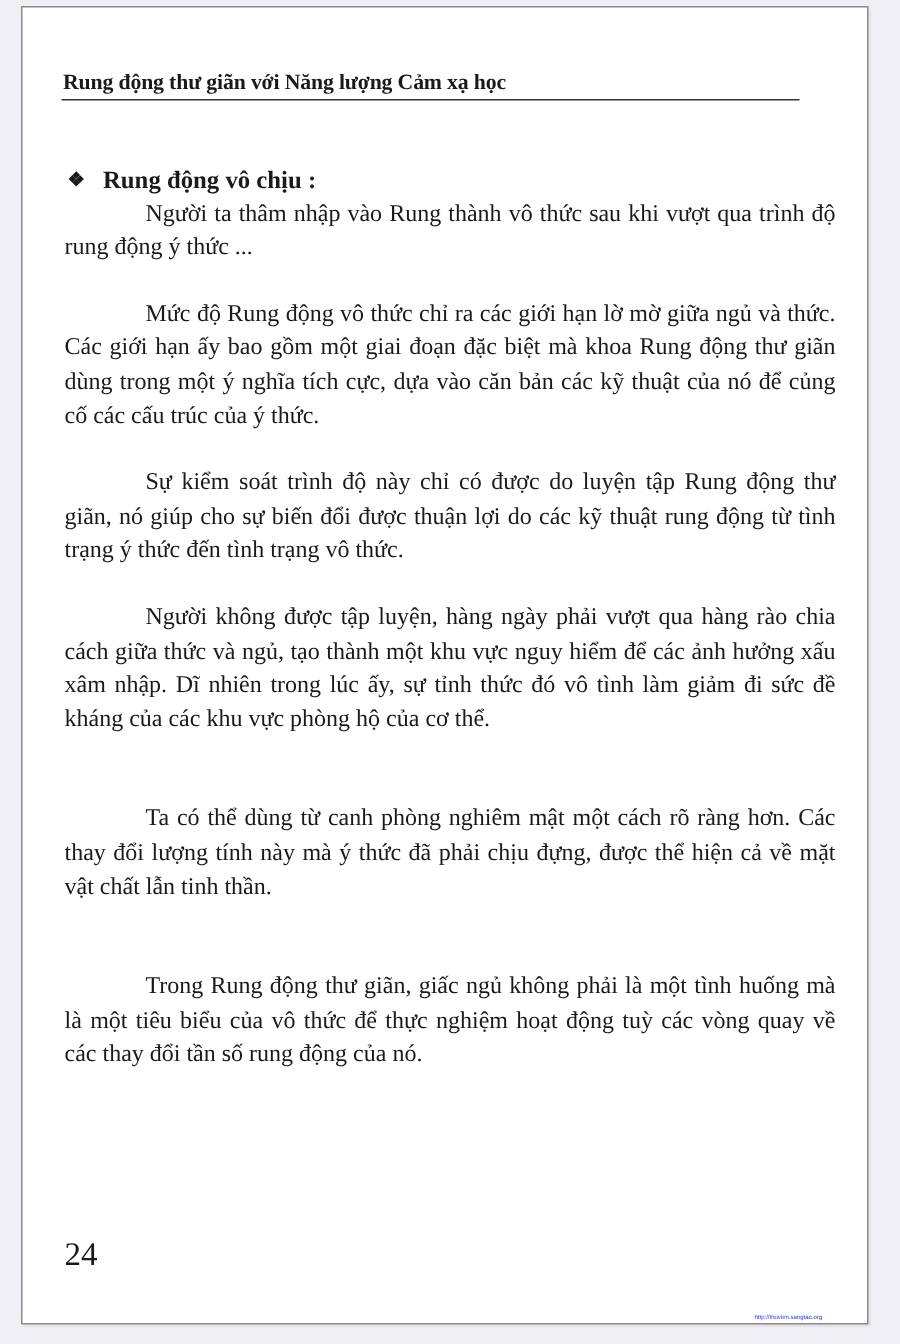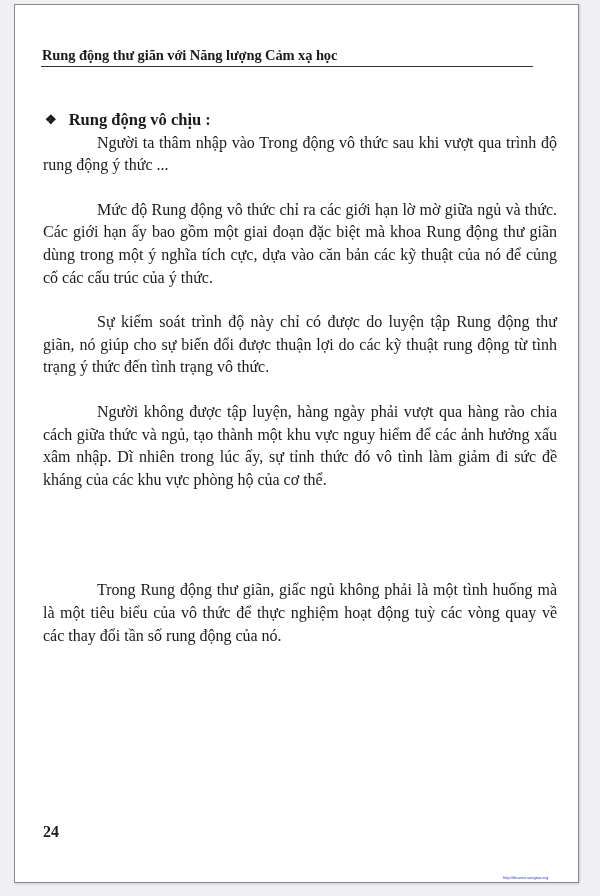--- a/index.html
+++ b/index.html
@@ -23,48 +23,49 @@
     position:absolute; left:28px; top:104px; width:514px;
     font-size:16px; line-height:22.6px; text-align:justify;
   }
   .section-heading {
     font-weight:bold; font-size:16.5px; margin:0 0 0 0; display:flex; align-items:center;
   }
   .section-heading .bullet { font-size:13px; margin-right:12px; margin-left:2px; }
   .para { margin:0; text-indent:54px; }
   .gap { height:22px; }
   .page-number {
-    position:absolute; left:28px; top:818px; font-size:16px; font-weight:bold;
+    position:absolute; left:28px; top:818px; font-size:22px; font-weight:normal;
   }
   .source-link {
     position:absolute; left:488px; top:870px; font-size:4px; color:#2233ee;
     font-family:"Liberation Sans", sans-serif; text-decoration:none;
   }
 </style>
 </head>
 <body>
 
 <div class="page">
   <div class="running-header">Rung động thư giãn với Năng lượng Cảm xạ học</div>
   <div class="header-rule"></div>
 
   <div class="content">
     <div class="section-heading">
       <span class="bullet">❖</span>
       <span>Rung động vô chịu :</span>
     </div>
-    <p class="para">Người ta thâm nhập vào Trong động vô thức sau khi vượt qua trình độ rung động ý thức ...</p>
+    <p class="para">Người ta thâm nhập vào Rung thành vô thức sau khi vượt qua trình độ rung động ý thức ...</p>
     <div class="gap"></div>
     <p class="para">Mức độ Rung động vô thức chỉ ra các giới hạn lờ mờ giữa ngủ và thức. Các giới hạn ấy bao gồm một giai đoạn đặc biệt mà khoa Rung động thư giãn dùng trong một ý nghĩa tích cực, dựa vào căn bản các kỹ thuật của nó để củng cố các cấu trúc của ý thức.</p>
     <div class="gap"></div>
     <p class="para">Sự kiểm soát trình độ này chỉ có được do luyện tập Rung động thư giãn, nó giúp cho sự biến đổi được thuận lợi do các kỹ thuật rung động từ tình trạng ý thức đến tình trạng vô thức.</p>
     <div class="gap"></div>
     <p class="para">Người không được tập luyện, hàng ngày phải vượt qua hàng rào chia cách giữa thức và ngủ, tạo thành một khu vực nguy hiểm để các ảnh hưởng xấu xâm nhập. Dĩ nhiên trong lúc ấy, sự tỉnh thức đó vô tình làm giảm đi sức đề kháng của các khu vực phòng hộ của cơ thể.</p>
     <div class="gap"></div>
     <div class="gap"></div>
+    <p class="para">Ta có thể dùng từ  canh phòng nghiêm mật một cách rõ ràng hơn. Các thay đổi lượng tính này mà ý thức đã phải chịu đựng, được thể hiện cả về mặt vật chất lẫn tinh thần.</p>
     <div class="gap"></div>
     <div class="gap"></div>
     <p class="para">Trong Rung động thư giãn, giấc ngủ không phải là một tình huống mà là một tiêu biểu của vô thức để thực nghiệm hoạt động tuỳ các vòng quay về các thay đổi tần số rung động của nó.</p>
   </div>
 
   <div class="page-number">24</div>
   <a class="source-link">http://thuvien.sangtao.org</a>
 </div>
 
 </body></html>

